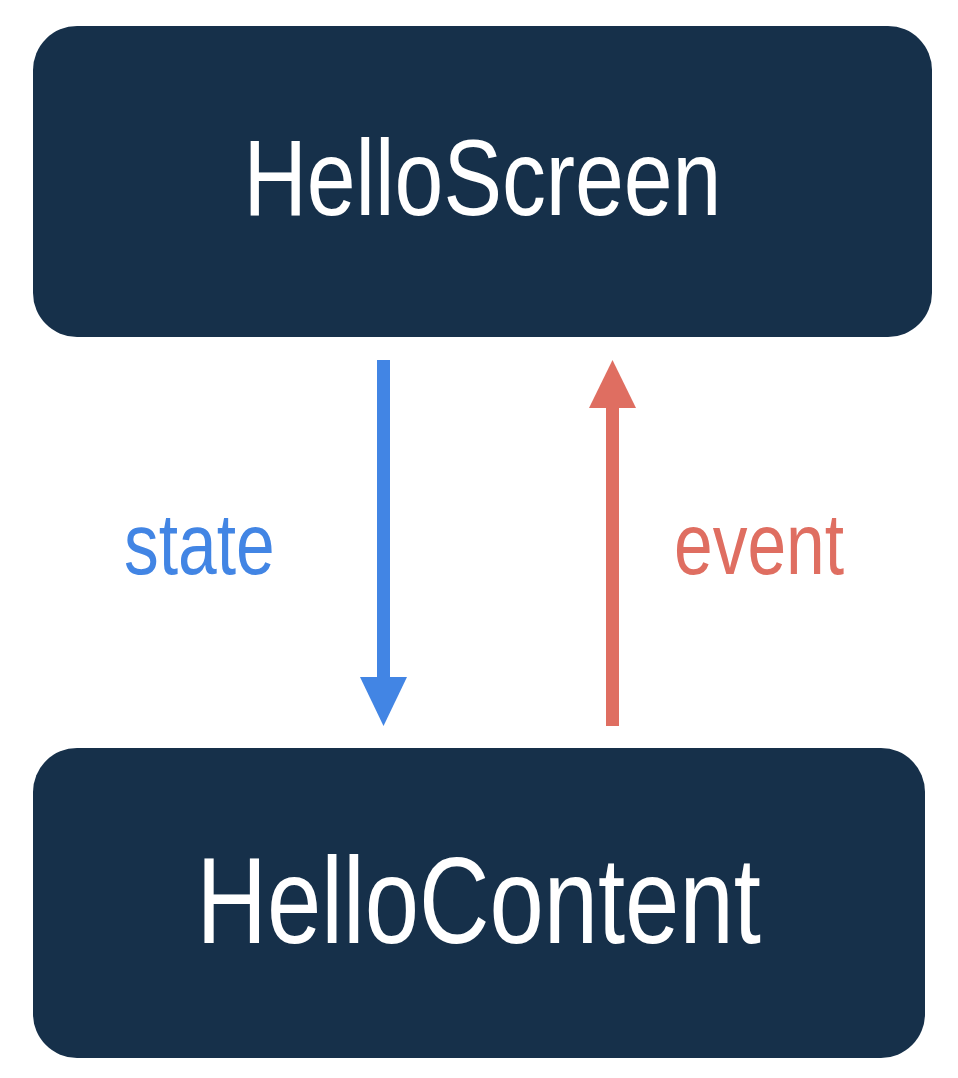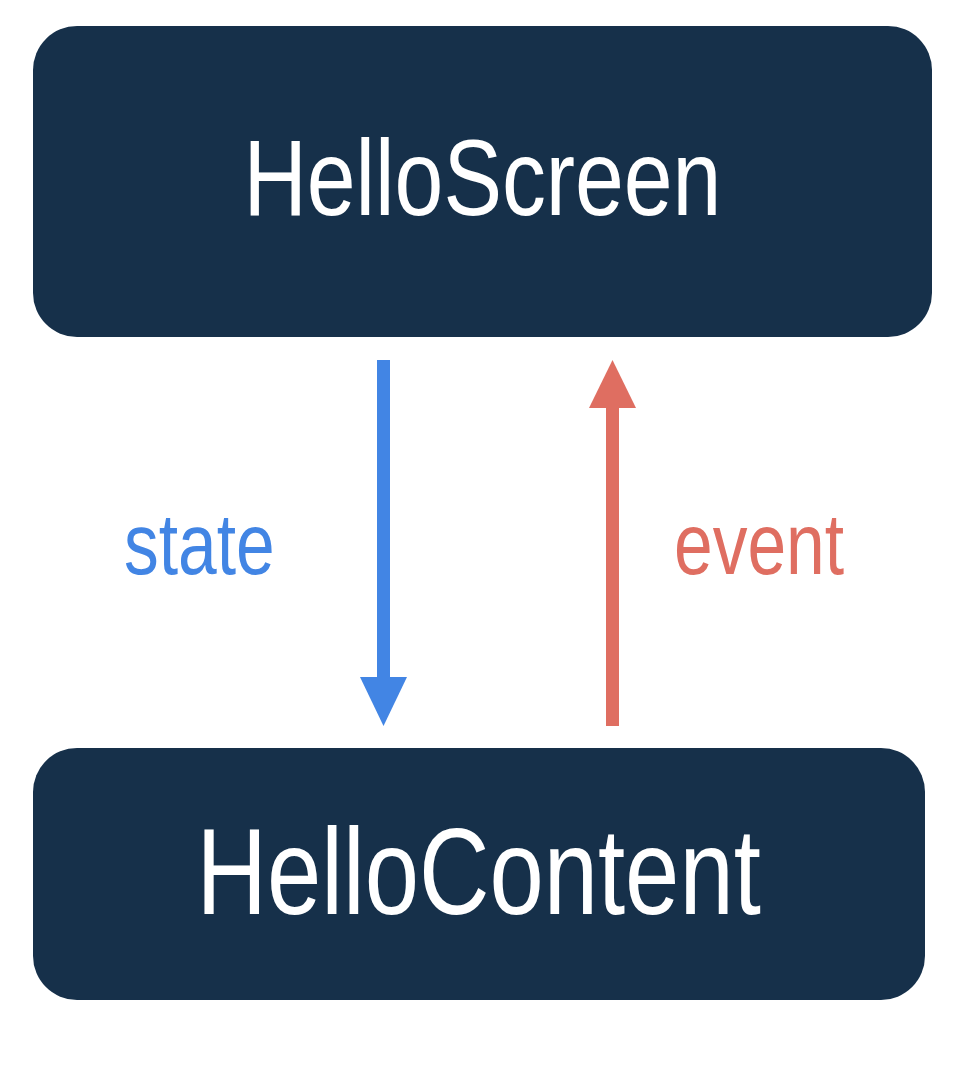--- a/index.html
+++ b/index.html
@@ -48,21 +48,21 @@
     font-size: 107px;
     transform: scaleX(0.82);
     position: relative;
     top: -3px;
   }
 
   #node-content {
     left: 33px;
     top: 748px;
     width: 892px;
-    height: 252px;
+    height: 310px;
   }
   #node-content .node-label {
     font-size: 122px;
     transform: scaleX(0.80);
     position: relative;
     top: -2px;
   }
 
   
   .arrow-svg {

